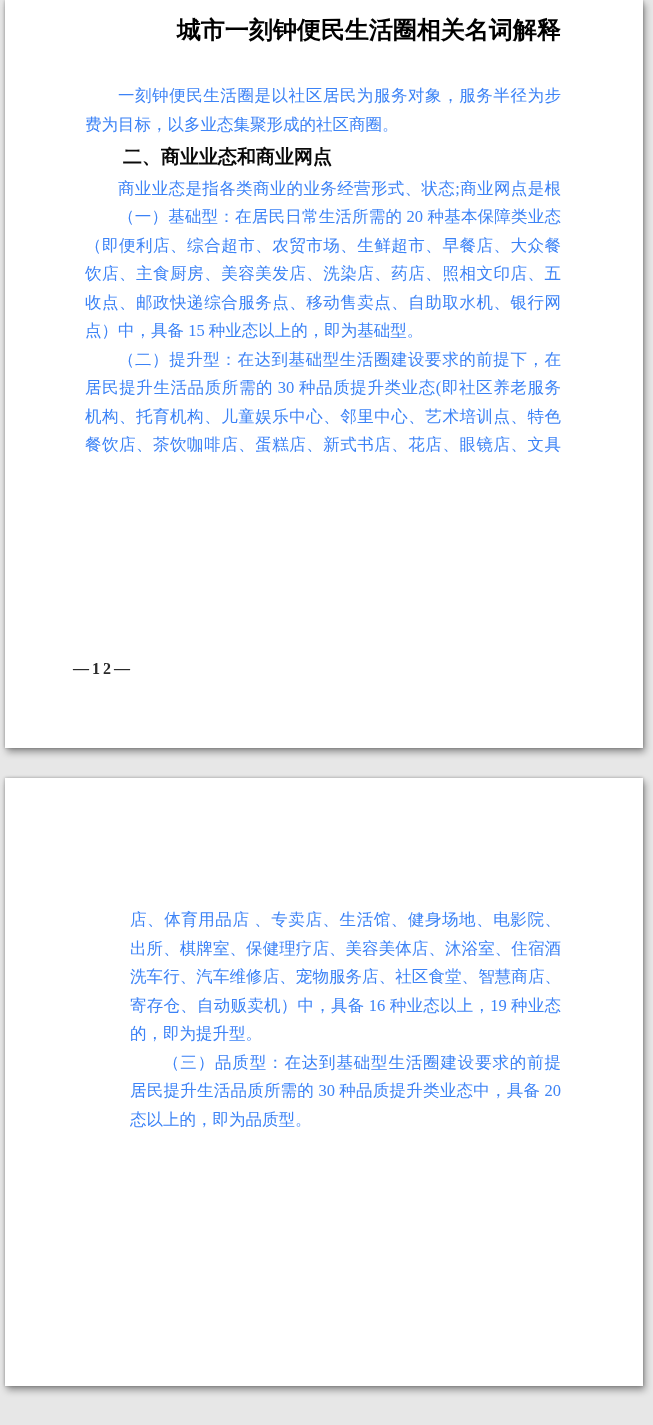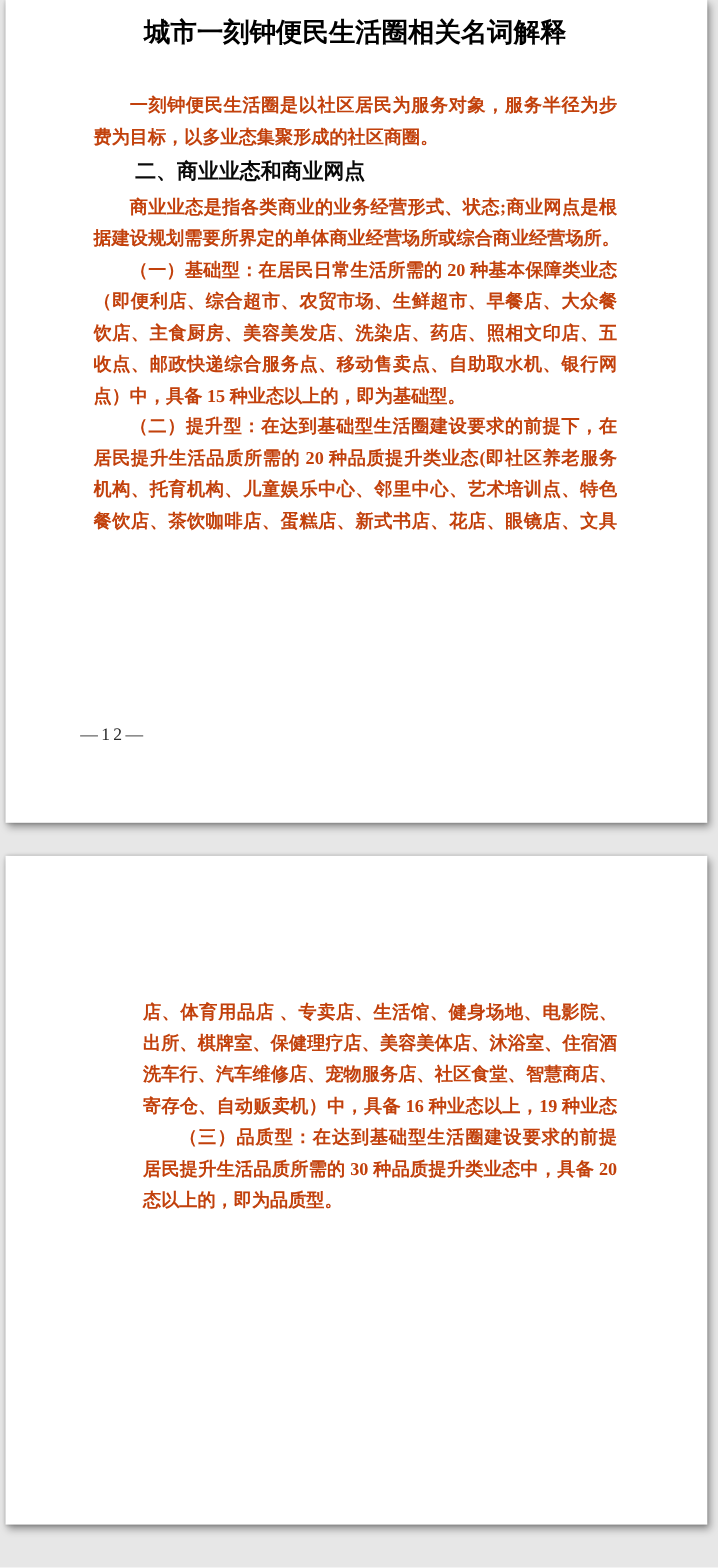--- a/index.html
+++ b/index.html
@@ -22,37 +22,36 @@
   .page1 { top: 0; height: 748px; }
   .page2 { top: 778px; height: 608px; padding-left: 45px; }
   .content {
     padding: 0 82px 0 80px;
     box-sizing: border-box;
   }
   .title {
     margin: 13px 0 0 0;
     height: 34px;
     line-height: 34px;
-    text-align: center;
+    text-align: right;
     font-family: "Liberation Serif", serif;
     font-weight: bold;
     font-size: 24px;
     color: #000;
     letter-spacing: 0px;
   }
   .body { margin-top: 35px; }
   .content2 { padding-top: 128px; }
   .ln {
     height: 28.5px;
     line-height: 28.5px;
     font-size: 16.5px;
-    color: #c2410c;
+    color: #3b82f6;
     white-space: nowrap;
     overflow: visible;
-    font-weight: bold;
   }
   .ln.jst {
     white-space: normal;
     text-align: justify;
     text-align-last: justify;
     overflow: hidden;
   }
   .ln.ind { text-indent: 2em; }
   .ln.h {
     font-family: "Liberation Sans", sans-serif;
@@ -62,55 +61,56 @@
     text-indent: 2em;
     margin: 3.5px 0;
   }
   .pagenum {
     position: absolute;
     left: 68px;
     top: 660px;
     font-size: 16px;
     letter-spacing: 3px;
     color: #2a2a2a;
+    font-weight: bold;
   }
 </style>
 </head>
 <body>
 
 <div class="canvas">
 
   <div class="page page1">
     <div class="content">
       <div class="title">城市一刻钟便民生活圈相关名词解释</div>
       <div class="body">
           <div class="ln ind jst">一刻钟便民生活圈是以社区居民为服务对象，服务半径为步</div>
           <div class="ln">费为目标，以多业态集聚形成的社区商圈。</div>
           <div class="ln h">二、商业业态和商业网点</div>
           <div class="ln ind jst">商业业态是指各类商业的业务经营形式、状态;商业网点是根</div>
-          <div class="ln">据建设规划需要所界定的单体商业经营场所或综合商业经营场所。</div>
           <div class="ln ind jst">（一）基础型：在居民日常生活所需的 20 种基本保障类业态</div>
           <div class="ln jst">（即便利店、综合超市、农贸市场、生鲜超市、早餐店、大众餐</div>
           <div class="ln jst">饮店、主食厨房、美容美发店、洗染店、药店、照相文印店、五</div>
           <div class="ln jst">收点、邮政快递综合服务点、移动售卖点、自助取水机、银行网</div>
           <div class="ln">点）中，具备 15 种业态以上的，即为基础型。</div>
           <div class="ln ind jst">（二）提升型：在达到基础型生活圈建设要求的前提下，在</div>
-          <div class="ln jst">居民提升生活品质所需的 20 种品质提升类业态(即社区养老服务</div>
+          <div class="ln jst">居民提升生活品质所需的 30 种品质提升类业态(即社区养老服务</div>
           <div class="ln jst">机构、托育机构、儿童娱乐中心、邻里中心、艺术培训点、特色</div>
           <div class="ln jst">餐饮店、茶饮咖啡店、蛋糕店、新式书店、花店、眼镜店、文具</div>
         </div>
     </div>
     <div class="pagenum">—12—</div>
   </div>
 
   <div class="page page2">
     <div class="content content2">
         <div class="ln jst">店、体育用品店 、专卖店、生活馆、健身场地、电影院、文娱演</div>
         <div class="ln jst">出所、棋牌室、保健理疗店、美容美体店、沐浴室、住宿酒店、</div>
         <div class="ln jst">洗车行、汽车维修店、宠物服务店、社区食堂、智慧商店、自助</div>
         <div class="ln jst">寄存仓、自动贩卖机）中，具备 16 种业态以上，19 种业态以下</div>
+        <div class="ln">的，即为提升型。</div>
         <div class="ln ind jst">（三）品质型：在达到基础型生活圈建设要求的前提下，在</div>
         <div class="ln jst">居民提升生活品质所需的 30 种品质提升类业态中，具备 20 种业</div>
         <div class="ln">态以上的，即为品质型。</div>
       </div>
   </div>
 
 </div>
 
 </body></html>

